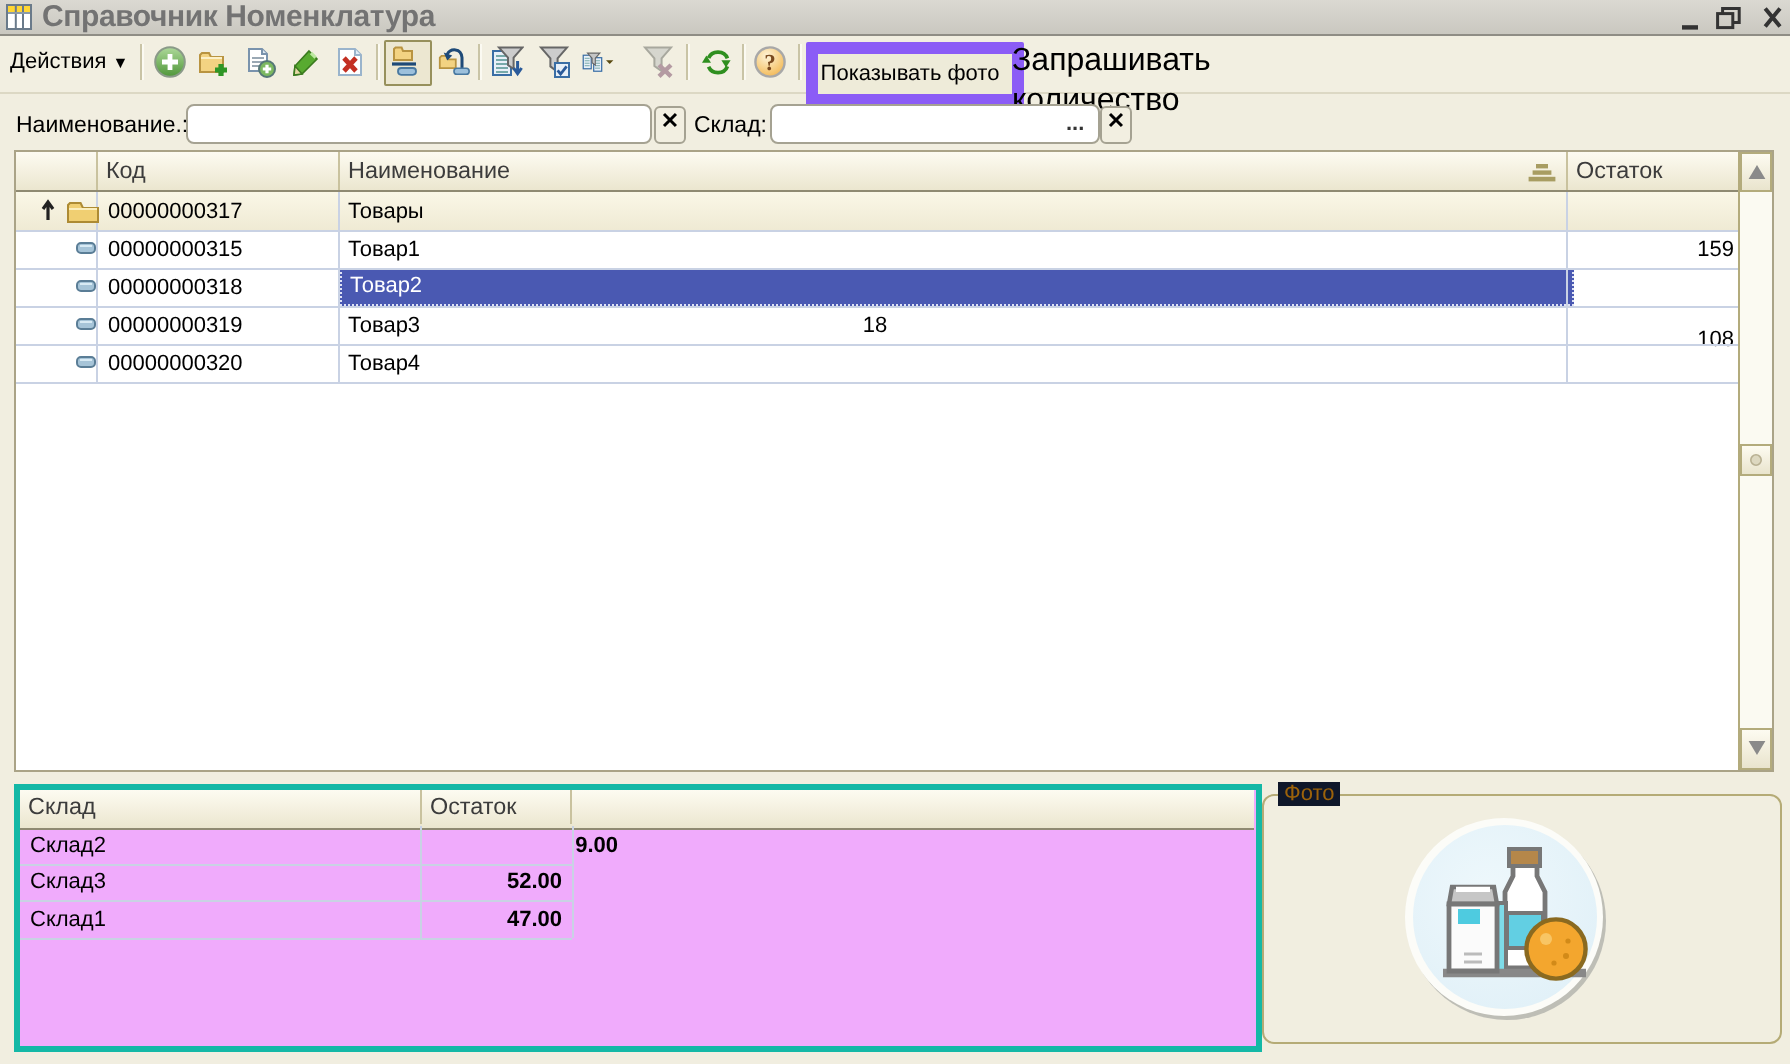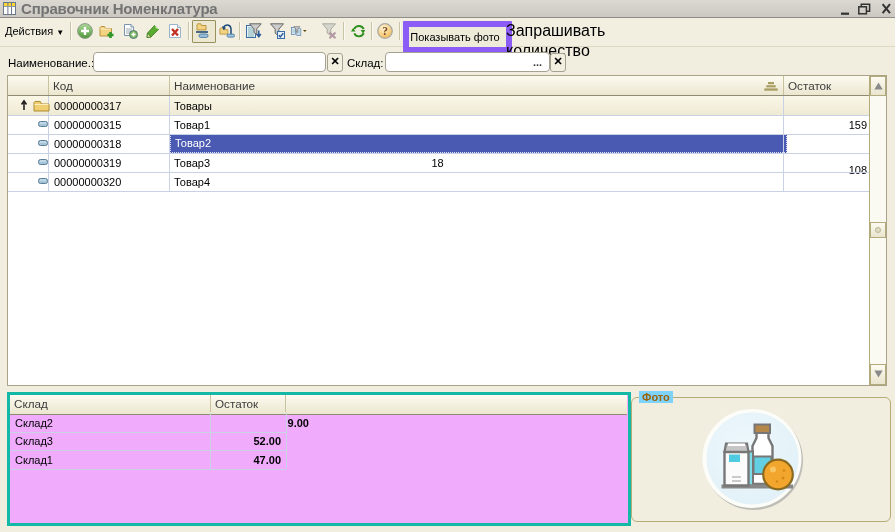--- a/index.html
+++ b/index.html
@@ -34,21 +34,21 @@
   .vline{position:absolute;width:1px;background:#c9d2e4;}
   .rline{position:absolute;left:0;width:862px;height:1px;background:#c9d2e4;}
   .cell{position:absolute;height:18px;line-height:18px;}
   
   .sbtn{position:absolute;background:linear-gradient(#fdfbf1,#e9e4cd);border:1px solid #b3ab7c;}
   .itemic{position:absolute;}
   
   #btable{left:7px;top:392px;width:618px;height:128px;background:#f0abfc;border:3px solid #14b8a6;}
   
   #fgroup{left:631px;top:397px;width:258px;height:123px;border:1px solid #b5ab76;border-radius:6px;}
-  #flegend{left:639px;top:391px;background:#7dd3fc;padding:0 3px;font-weight:bold;color:#9c620a;}
+  #flegend{left:639px;top:391px;background:#0f172a;padding:0 3px;font-weight:normal;color:#9c620a;}
 </style>
 </head>
 <body>
 <div id="titlebar" class="abs"></div>
 <div id="titleline" class="abs"></div>
 <svg class="abs" style="left:3px;top:2px" width="13" height="13" viewBox="0 0 13 13">
   <rect x="0.5" y="0.5" width="12" height="12" fill="#fff" stroke="#6a7a8a"></rect>
   <rect x="1" y="1" width="11" height="3" fill="#ffd633"></rect>
   <rect x="4.4" y="1" width="1" height="11" fill="#6a7a8a"></rect>
   <rect x="8" y="1" width="1" height="11" fill="#6a7a8a"></rect>

